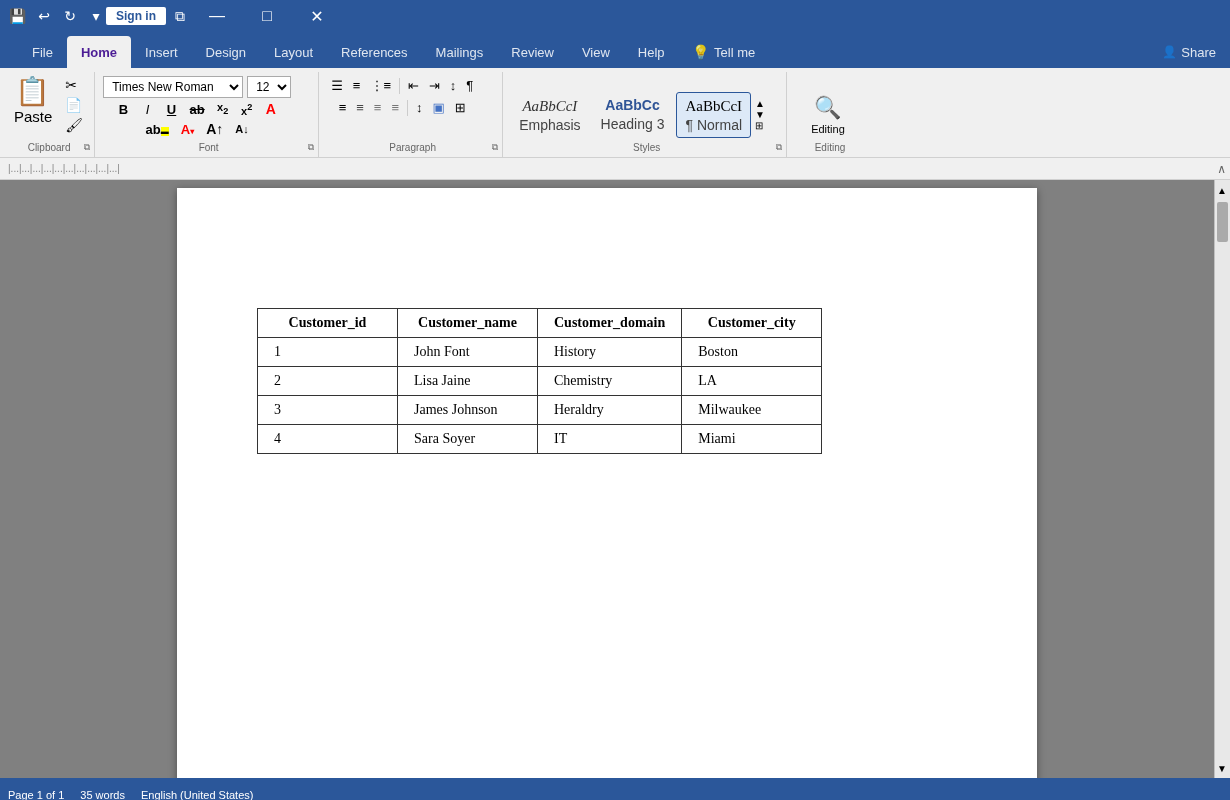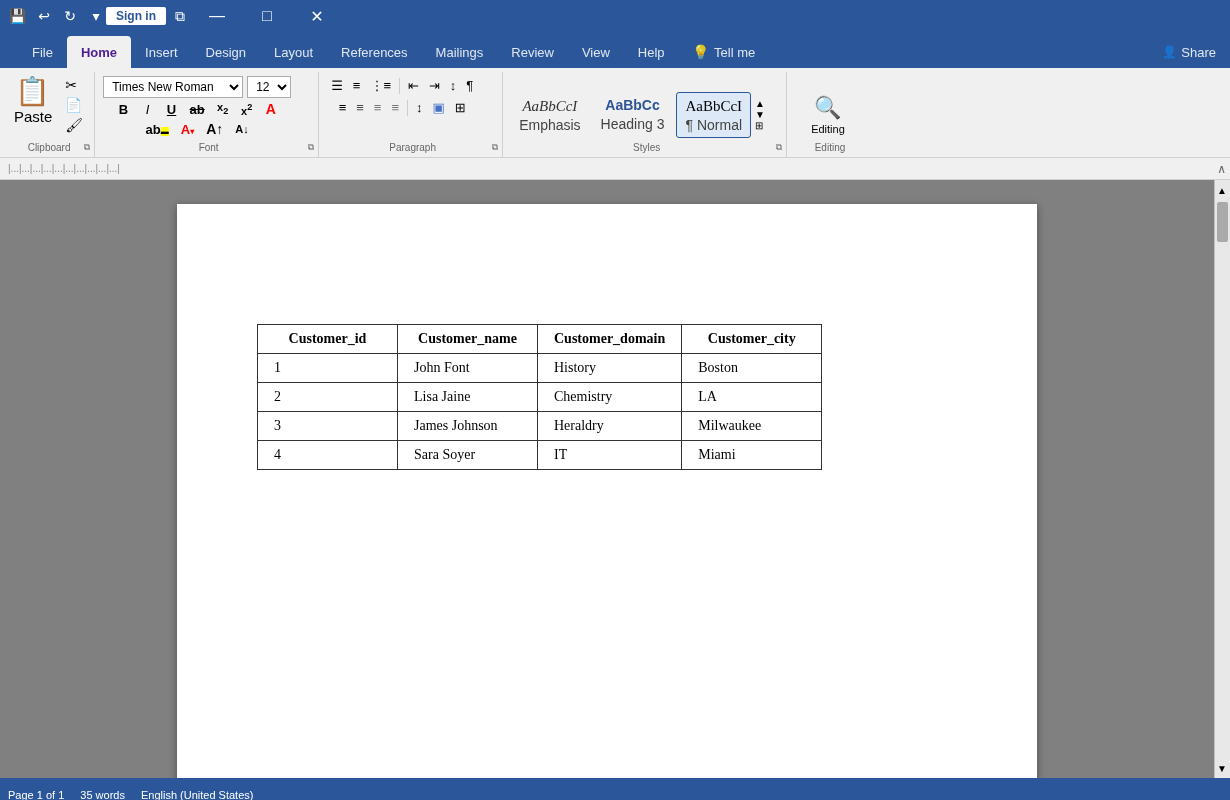--- a/index.html
+++ b/index.html
@@ -167,21 +167,20 @@
       background: #808080;
       height: calc(800px - 32px - 36px - 90px - 22px - 22px);
       overflow: hidden;
     }
     .doc-scroll {
       flex: 1;
       overflow-y: auto;
       padding: 8px;
       display: flex;
       justify-content: center;
-      margin-top: 16px;
     }
     .doc-page {
       background: white;
       width: 860px;
       min-height: 600px;
       padding: 60px 80px;
       box-shadow: 0 2px 8px rgba(0,0,0,0.4);
     }
     .scrollbar {
       width: 16px;

